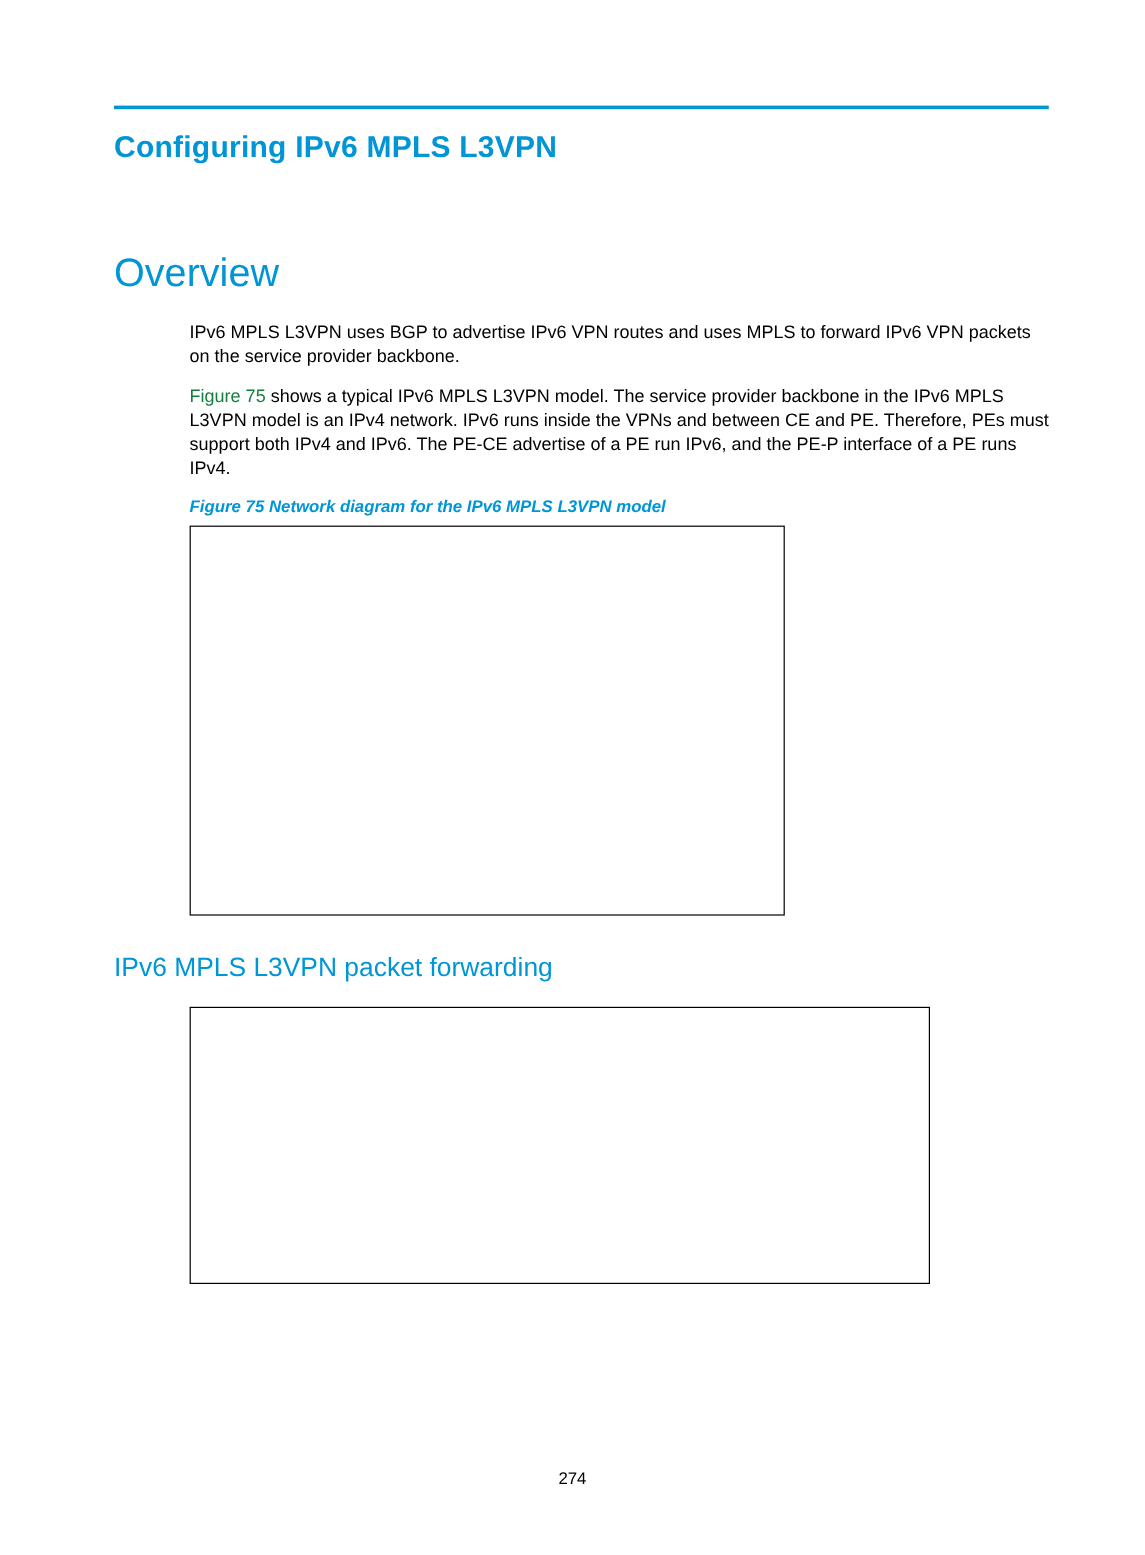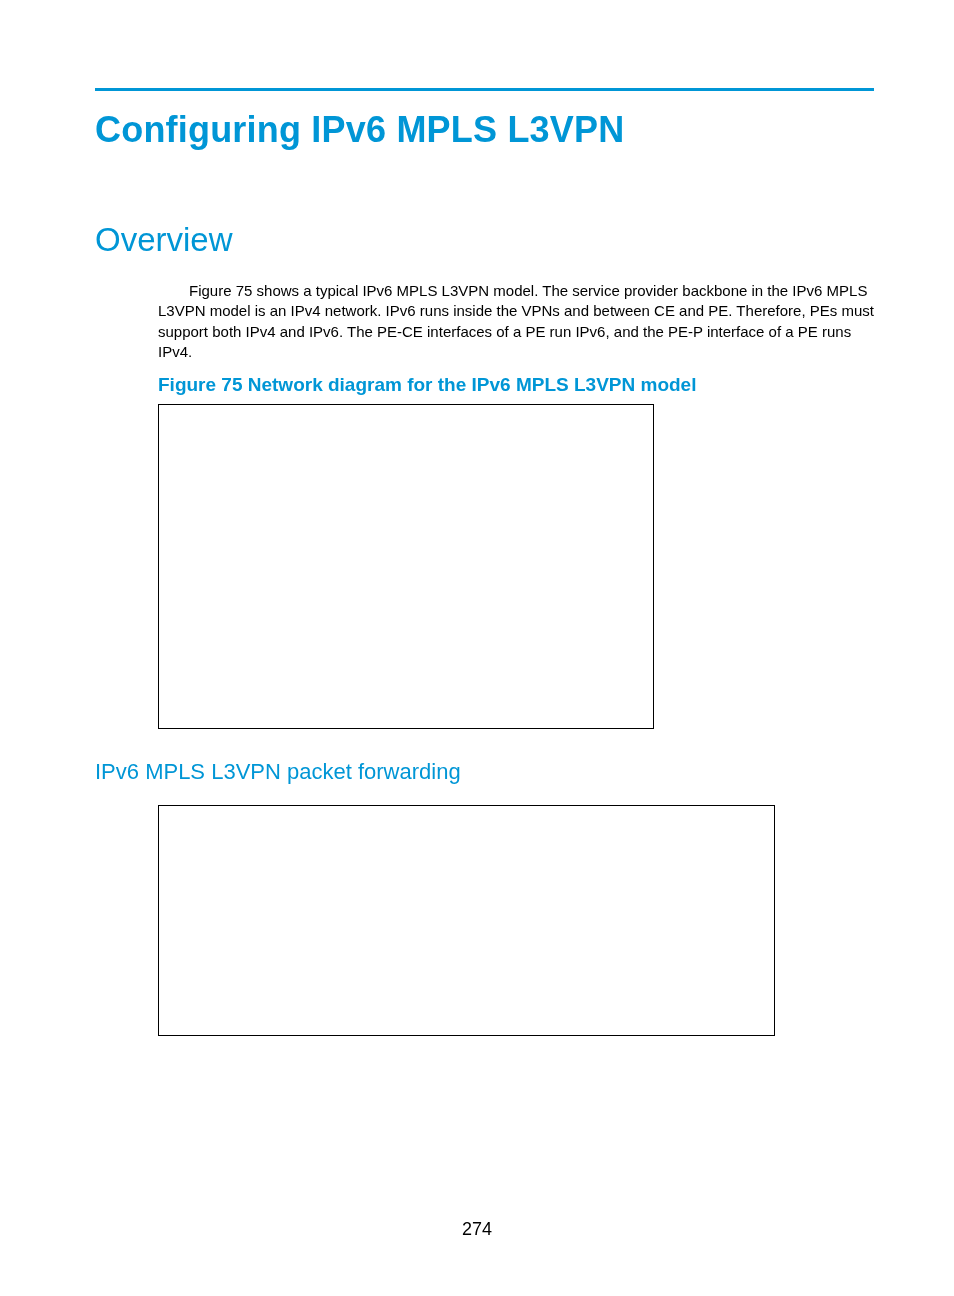--- a/index.html
+++ b/index.html
@@ -18,21 +18,21 @@
     padding: 88px 80px 0 95px;
   }
   .top-rule {
     border-top: 3px solid #0096d6;
     margin-bottom: 18px;
   }
   h1.title {
     font-family: "Futura", "Trebuchet MS", Arial, sans-serif;
     color: #0096d6;
     font-weight: 700;
-    font-size: 36px;
+    font-size: 25px;
     margin: 0 0 70px 0;
     letter-spacing: 0.2px;
   }
   h2.section {
     font-family: "Futura", "Trebuchet MS", Arial, sans-serif;
     color: #0096d6;
     font-weight: 400;
     font-size: 33px;
     margin: 2px 0 22px 0;
   }
@@ -46,65 +46,66 @@
   .body-block {
     margin-left: 63px;
   }
   p.body {
     font-size: 15px;
     line-height: 1.35;
     margin: 0 0 12px 0;
     color: #000;
   }
   .xref {
-    color: #000000;
-    margin-left: 31px;
+    color: #15803d;
   }
   .fig-caption {
-    font-size: 19px;
+    font-size: 14px;
     font-weight: 700;
     color: #0096d6;
     margin: 4px 0 8px 0;
+    font-style: italic;
   }
   .fig-box-1 {
     width: 494px;
     height: 323px;
     border: 1px solid #000;
     margin-bottom: 10px;
     background: #fff;
   }
   .fig-box-2 {
     width: 615px;
     height: 229px;
     border: 1px solid #000;
     background: #fff;
   }
   .page-num {
     position: absolute;
     bottom: 56px;
     left: 0;
     width: 100%;
     text-align: center;
-    font-size: 18px;
+    font-size: 14px;
     color: #000;
   }
 </style>
 </head>
 <body>
 
 <div class="page">
   <div class="top-rule"></div>
 
   <h1 class="title">Configuring IPv6 MPLS L3VPN</h1>
 
   <h2 class="section">Overview</h2>
 
   <div class="body-block">
+    <p class="body">IPv6 MPLS L3VPN uses BGP to advertise IPv6 VPN routes and uses MPLS to forward IPv6 VPN packets on the service provider backbone.</p>
     <p class="body">
-      <span class="xref">Figure 75</span><span> shows a typical IPv6 MPLS L3VPN model. The service provider backbone in the IPv6 MPLS L3VPN model is an IPv4 network. IPv6 runs inside the VPNs and between CE and PE. Therefore, PEs must support both IPv4 and IPv6. The PE-CE interfaces of a PE run IPv6, and the PE-P interface of a PE runs IPv4.</span>
+      <span class="xref">Figure 75</span><span> shows a typical IPv6 MPLS L3VPN model. The service provider backbone in the IPv6 MPLS L3VPN model is an IPv4 network. IPv6 runs inside the VPNs and between CE and PE. Therefore, PEs must support both IPv4 and IPv6. The PE-CE advertise of a PE run IPv6, and the PE-P interface of a PE runs IPv4.</span>
     </p>
     <div class="fig-caption">Figure 75 Network diagram for the IPv6 MPLS L3VPN model</div>
     <div class="fig-box-1"></div>
   </div>
 
   <h3 class="subsection">IPv6 MPLS L3VPN packet forwarding</h3>
 
   <div class="body-block">
     <div class="fig-box-2"></div>
   </div>

